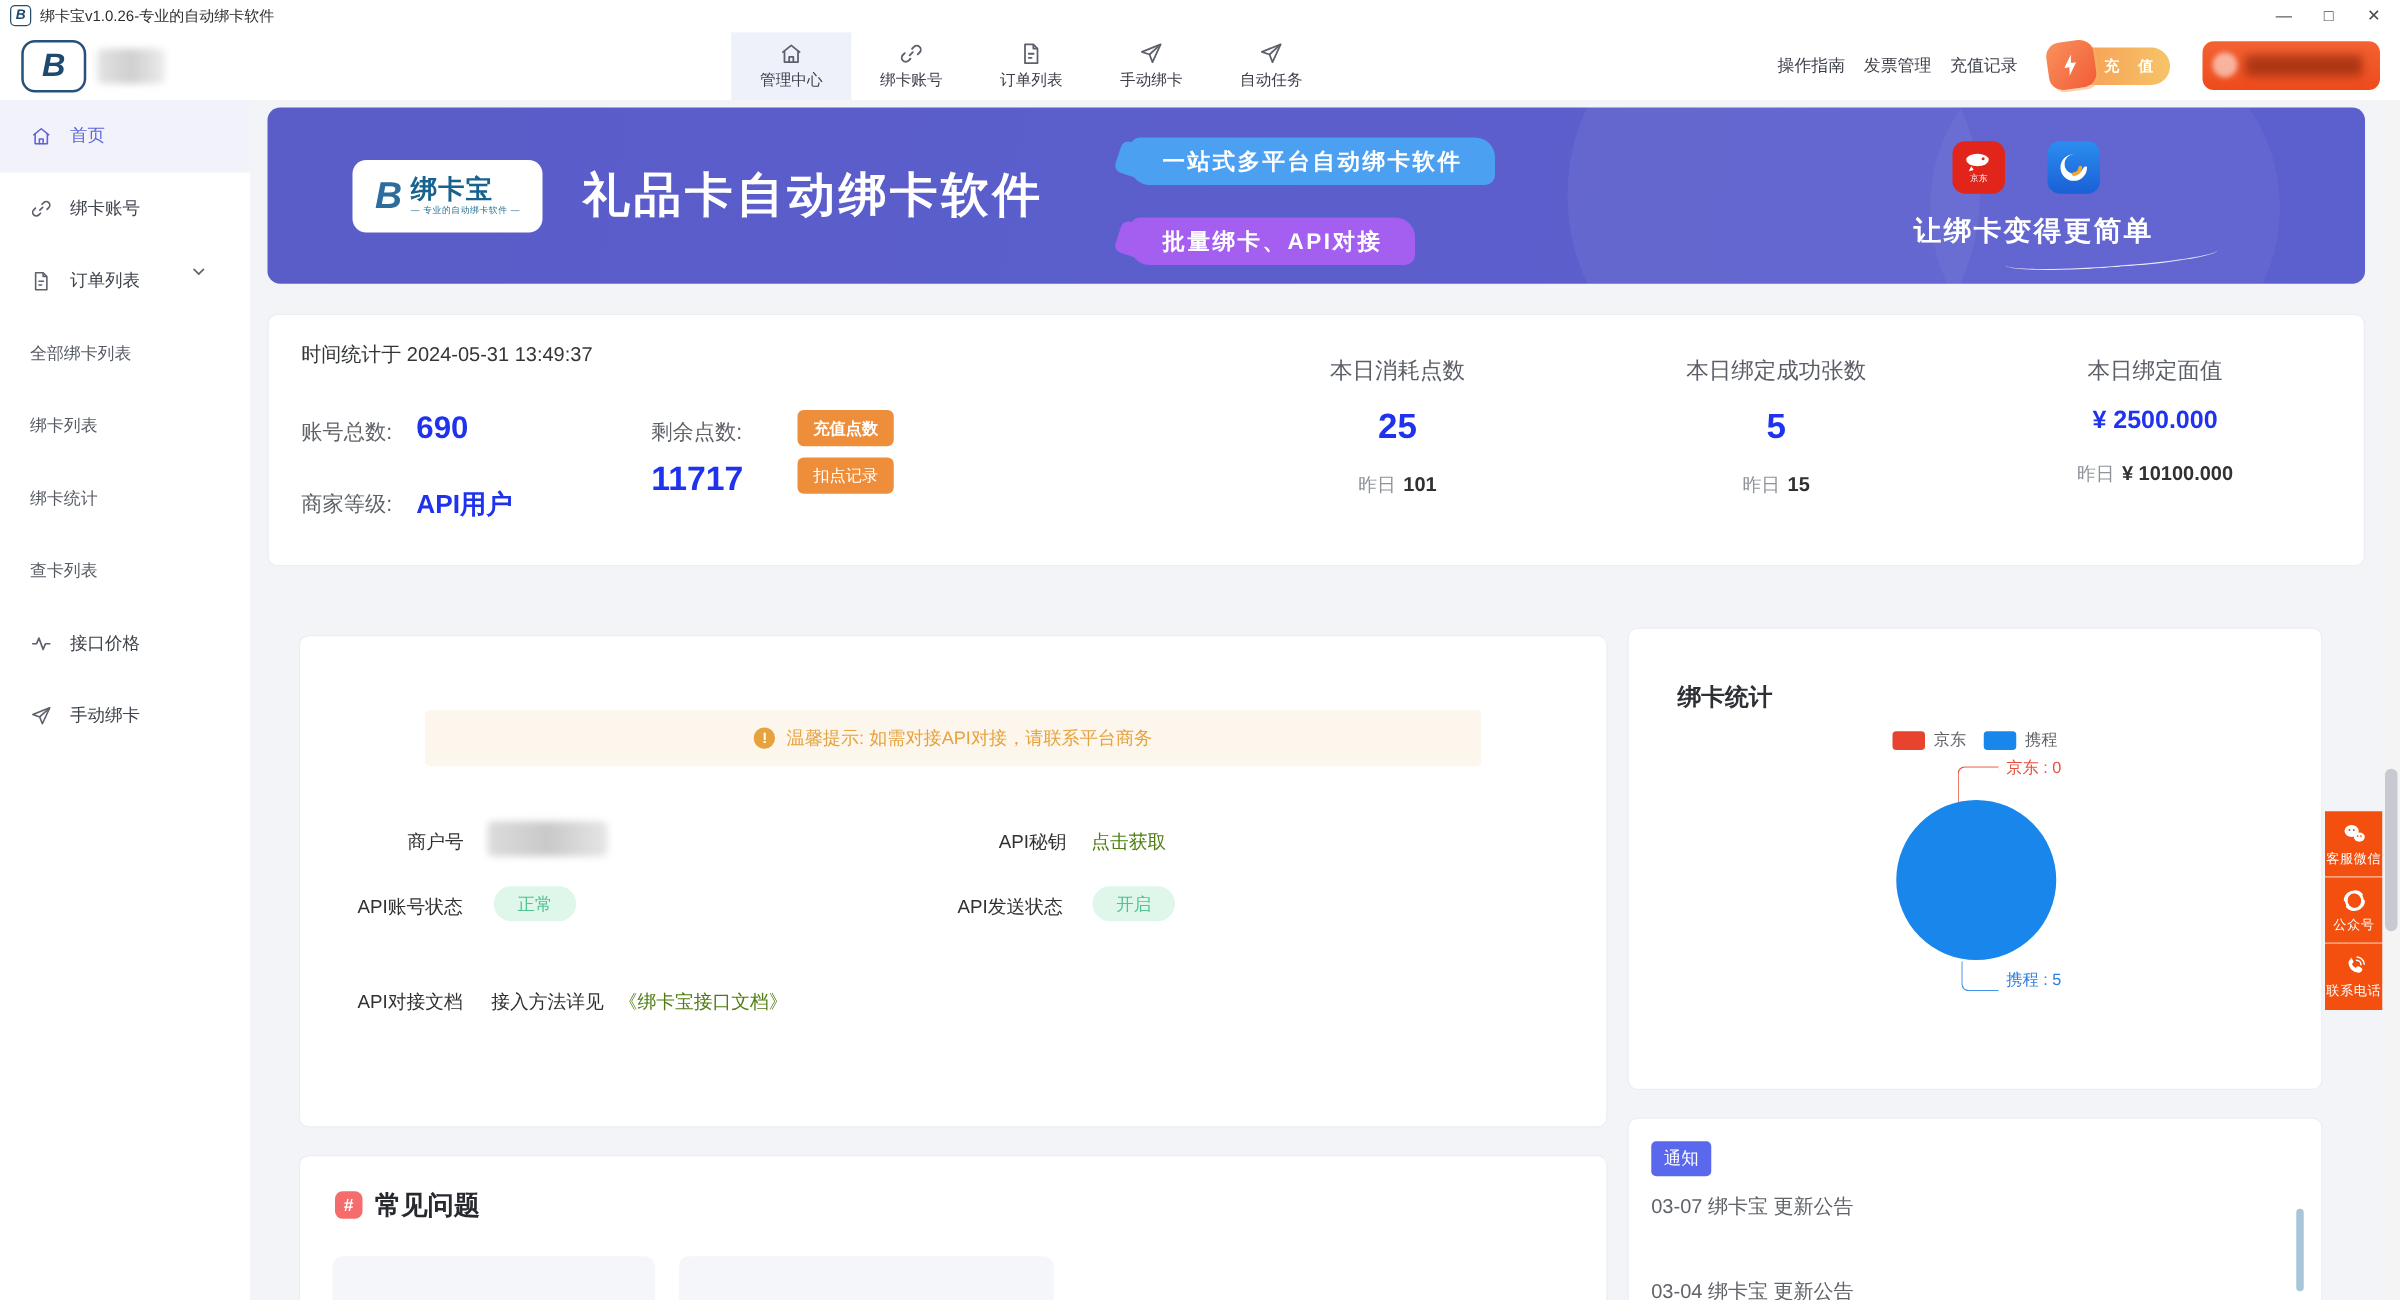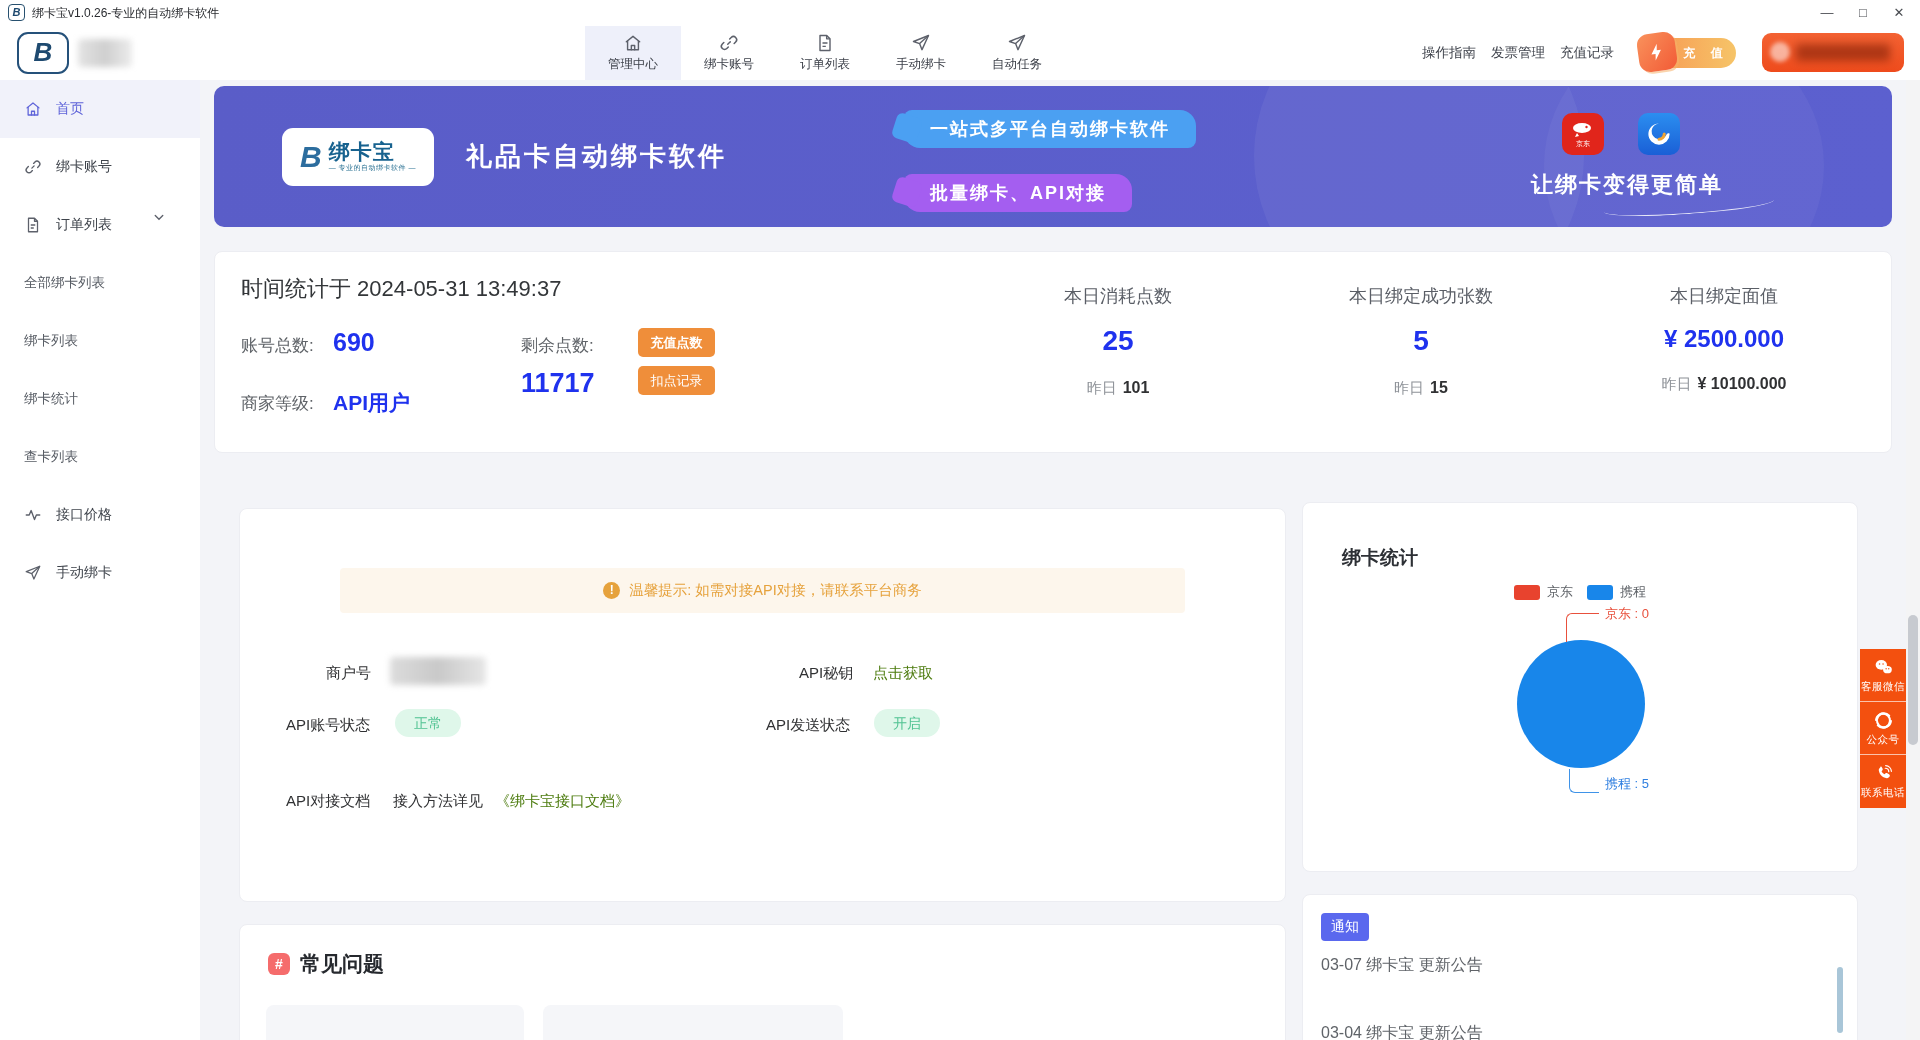--- a/index.html
+++ b/index.html
@@ -40,38 +40,38 @@
   .side-chevron { position:absolute; right:18px; top:12px; width:17px; height:17px; color:#6a6e76; }
 
   
   #banner { position:absolute; left:214px; top:86px; width:1678px; height:141px; border-radius:10px; background:linear-gradient(100deg,#5a5dc8,#5c60cf); overflow:hidden; }
   #banner::before { content:""; position:absolute; left:1040px; top:-95px; width:330px; height:330px; border-radius:50%; background:rgba(255,255,255,.055); }
   #banner::after { content:""; position:absolute; left:1330px; top:-60px; width:280px; height:280px; border-radius:50%; background:rgba(255,255,255,.045); }
   .banner-logo { position:absolute; left:68px; top:42px; width:152px; height:58px; background:#fff; border-radius:11px; display:flex; align-items:center; justify-content:center; z-index:2; }
   .banner-logo-glyph { font-size:30px; font-weight:bold; font-style:italic; color:#2c6d9e; margin-right:7px; }
   .banner-logo-name { font-size:21px; font-weight:bold; color:#17628f; letter-spacing:1px; line-height:22px; }
   .banner-logo-tagline { font-size:7px; color:#2a7193; letter-spacing:.5px; text-align:center; }
-  .banner-title { position:absolute; left:252px; top:0; height:141px; display:flex; align-items:center; font-size:26px; font-weight:bold; color:#fff; letter-spacing:3px; z-index:2; }
+  .banner-title { position:absolute; left:252px; top:0; height:141px; display:flex; align-items:center; font-size:38px; font-weight:bold; color:#fff; letter-spacing:3px; z-index:2; }
   .brush { position:absolute; height:38px; display:flex; align-items:center; padding:0 26px; color:#fff; font-size:18px; font-weight:bold; letter-spacing:2px; border-radius:8px 16px 8px 16px; z-index:2; }
   .brush::before { content:""; position:absolute; left:-10px; top:5px; width:26px; height:26px; border-radius:6px; transform:rotate(18deg); background:inherit; z-index:-1; }
   .brush1 { left:690px; top:24px; background:#4ba0f2; }
   .brush2 { left:690px; top:88px; background:#a45ef0; }
   .plat-icon { position:absolute; width:42px; height:42px; border-radius:10px; top:27px; z-index:2; display:flex; align-items:center; justify-content:center; flex-direction:column; }
   .jd-icon { left:1348px; background:#e1251b; }
   .jd-icon svg { width:26px; height:18px; }
   .jd-icon .jd-label { font-size:7px; color:#fff; line-height:7px; margin-top:1px; }
   .ctrip-icon { left:1424px; background:linear-gradient(180deg,#2b8ef0,#1a5fd6); }
   .ctrip-icon svg { width:30px; height:30px; }
   .banner-slogan { position:absolute; left:1317px; top:84px; font-size:22px; font-weight:bold; color:#fff; letter-spacing:2px; z-index:2; }
   .banner-swoosh { position:absolute; left:1390px; top:112px; width:170px; height:16px; border-bottom:1.5px solid rgba(255,255,255,.85); border-radius:50%; transform:rotate(-4deg); z-index:2; }
 
   
   .card { position:absolute; background:#fff; border:1px solid #ecedf2; border-radius:8px; }
   #stats { left:214px; top:251px; width:1678px; height:202px; }
-  .stat-time { position:absolute; left:26px; top:22px; font-size:22px; color:#333639; }
+  .stat-time { position:absolute; left:26px; top:22px; font-size:16px; color:#333639; }
   .s-label { position:absolute; font-size:17px; color:#5f6368; }
   .s-blue { color:#1f32ee; font-weight:bold; }
   .s-btn { position:absolute; width:77px; height:29px; background:#ef8e3a; border-radius:5px; color:#fff; font-size:13px; text-align:center; line-height:29px; cursor:pointer; }
   .stat-col { position:absolute; width:280px; text-align:center; }
   .stat-col .c-label { font-size:18px; color:#5a5e66; }
   .stat-col .c-value { font-size:28px; font-weight:bold; color:#1f32ee; margin-top:17px; }
   .stat-col .c-yest { font-size:15px; color:#8f9399; margin-top:22px; }
   .stat-col .c-yest b { color:#303133; font-size:16px; margin-left:6px; }
 
   
@@ -303,21 +303,21 @@
   </div>
 
   <div class="stat-col" style="left:1066px; top:32px;">
     <div class="c-label">本日绑定成功张数</div>
     <div class="c-value">5</div>
     <div class="c-yest"><span>昨日</span><b>15</b></div>
   </div>
 
   <div class="stat-col" style="left:1369px; top:32px;">
     <div class="c-label">本日绑定面值</div>
-    <div class="c-value" style="font-size:24px;">¥ 2500.000</div>
+    <div class="c-value" style="font-size:20px;">¥ 2500.000</div>
     <div class="c-yest"><span>昨日</span><b>¥ 10100.000</b></div>
   </div>
 </div>
 
 <div id="api-panel" class="card">
   <div class="warn-bar">
     <span class="warn-dot">!</span>
     <span class="warn-text">温馨提示: 如需对接API对接，请联系平台商务</span>
   </div>
 

